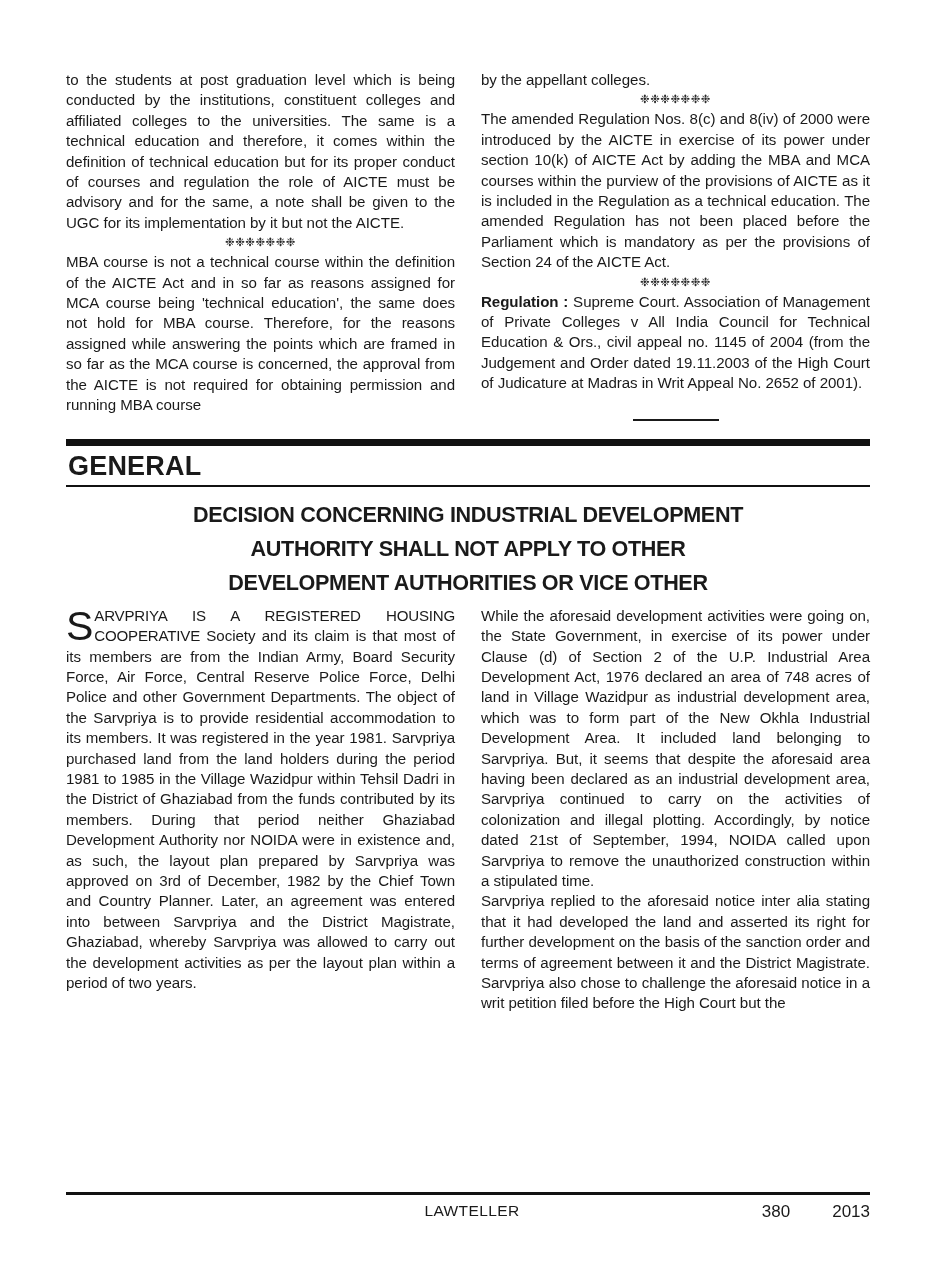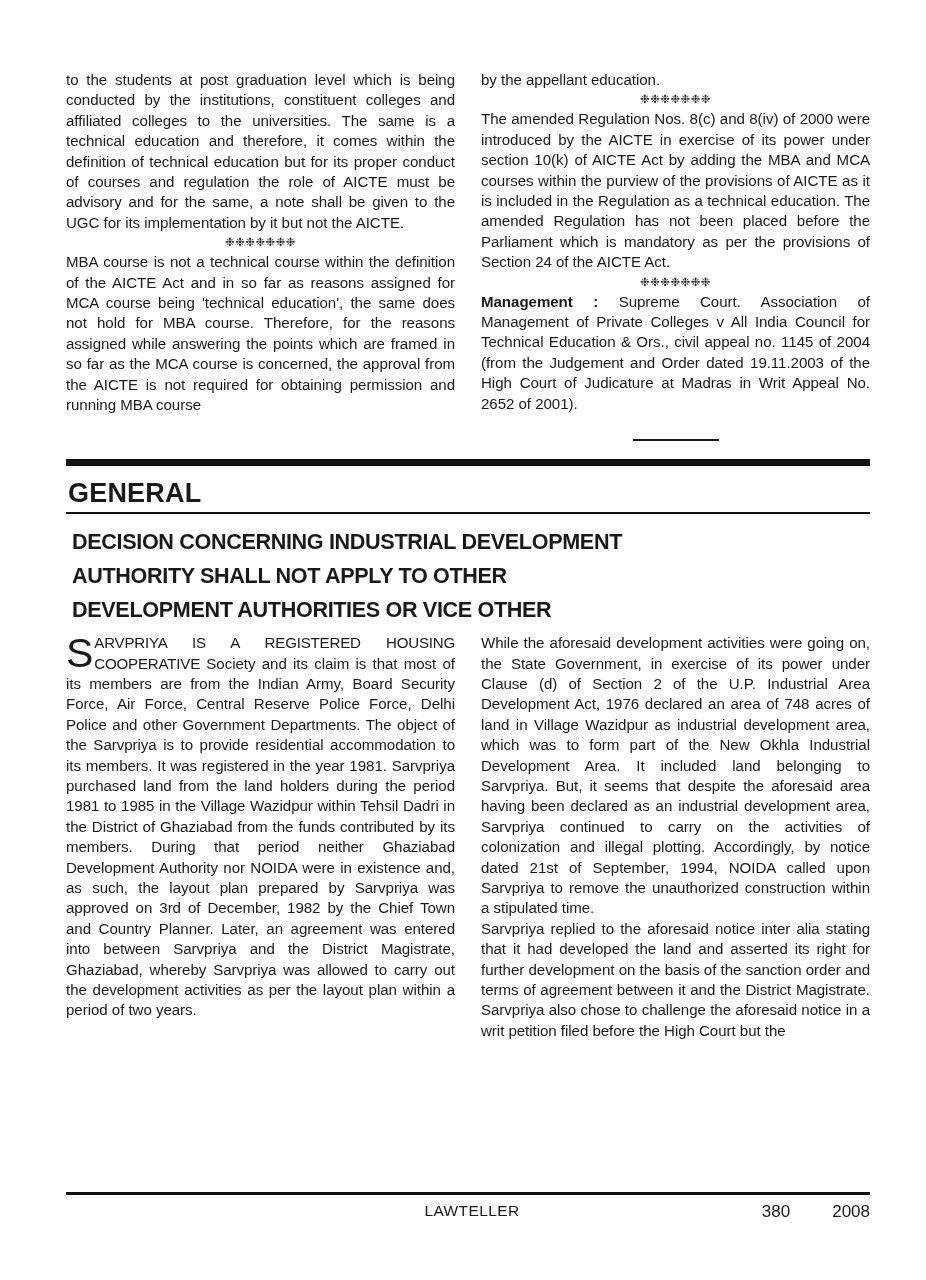--- a/index.html
+++ b/index.html
@@ -81,33 +81,33 @@
   .rule-thick {
     height: 7px;
     background: #111;
     width: 100%;
   }
   .section-title {
     font-size: 27px;
     font-weight: bold;
     letter-spacing: 0.2px;
     line-height: 34px;
-    padding: 10px 0 2px 2px;
+    padding: 3px 0 2px 2px;
     margin: 0;
   }
   .rule-thin {
     height: 2px;
     background: #111;
     width: 100%;
   }
 
   
   .headline {
     margin: 11px 62px 0 72px;
-    text-align: left;
+    text-align: center;
     font-size: 21.6px;
     font-weight: bold;
     line-height: 34px;
     letter-spacing: -0.35px;
   }
   .headline span { display: block; }
 
   
   .dropcap-para {
     position: relative;
@@ -168,25 +168,25 @@
 
   <div class="cols">
 
     <div class="col">
       <p class="bodytext">to the students at post graduation level which is being conducted by the institutions, constituent colleges and affiliated colleges to the universities. The same is a technical education and therefore, it comes within the definition of technical education but for its proper conduct of courses and regulation the role of AICTE must be advisory and for the same, a note shall be given to the UGC for its implementation by it but not the AICTE.</p>
       <div class="ornament">❉❉❉❉❉❉❉</div>
       <p class="bodytext">MBA course is not a technical course within the definition of the AICTE Act and in so far as reasons assigned for MCA course being 'technical education', the same does not hold for MBA course. Therefore, for the reasons assigned while answering the points which are framed in so far as the MCA course is concerned, the approval from the AICTE is not required for obtaining permission and running MBA course</p>
     </div>
 
     <div class="col">
-      <p class="bodytext">by the appellant education.</p>
+      <p class="bodytext">by the appellant colleges.</p>
       <div class="ornament">❉❉❉❉❉❉❉</div>
       <p class="bodytext">The amended Regulation Nos. 8(c) and 8(iv) of 2000 were introduced by the AICTE in exercise of its power under section 10(k) of AICTE Act by adding the MBA and MCA courses within the purview of the provisions of AICTE as it is included in the Regulation as a technical education. The amended Regulation has not been placed before the Parliament which is mandatory as per the provisions of Section 24 of the AICTE Act.</p>
       <div class="ornament">❉❉❉❉❉❉❉</div>
-      <p class="bodytext"><b>Management :</b><span> Supreme Court. Association of Management of Private Colleges v All India Council for Technical Education &amp; Ors., civil appeal no. 1145 of 2004 (from the Judgement and Order dated 19.11.2003 of the High Court of Judicature at Madras in Writ Appeal No. 2652 of 2001).</span></p>
+      <p class="bodytext"><b>Regulation :</b><span> Supreme Court. Association of Management of Private Colleges v All India Council for Technical Education &amp; Ors., civil appeal no. 1145 of 2004 (from the Judgement and Order dated 19.11.2003 of the High Court of Judicature at Madras in Writ Appeal No. 2652 of 2001).</span></p>
       <div class="shortrule-wrap">
         <span class="shortrule"></span>
       </div>
     </div>
 
   </div>
 
   <div class="section-head">
     <div class="rule-thick"></div>
     <h1 class="section-title">GENERAL</h1>
@@ -213,18 +213,18 @@
     </div>
 
   </div>
 
   <div class="footer">
     <div class="footer-rule"></div>
     <div class="footer-row">
       <div class="footer-row-inner">
         <span class="footer-side">380</span>
         <span class="footer-center">LAWTELLER</span>
-        <span class="footer-side">2008</span>
+        <span class="footer-side">2013</span>
       </div>
     </div>
   </div>
 
 </div>
 
 </body></html>

